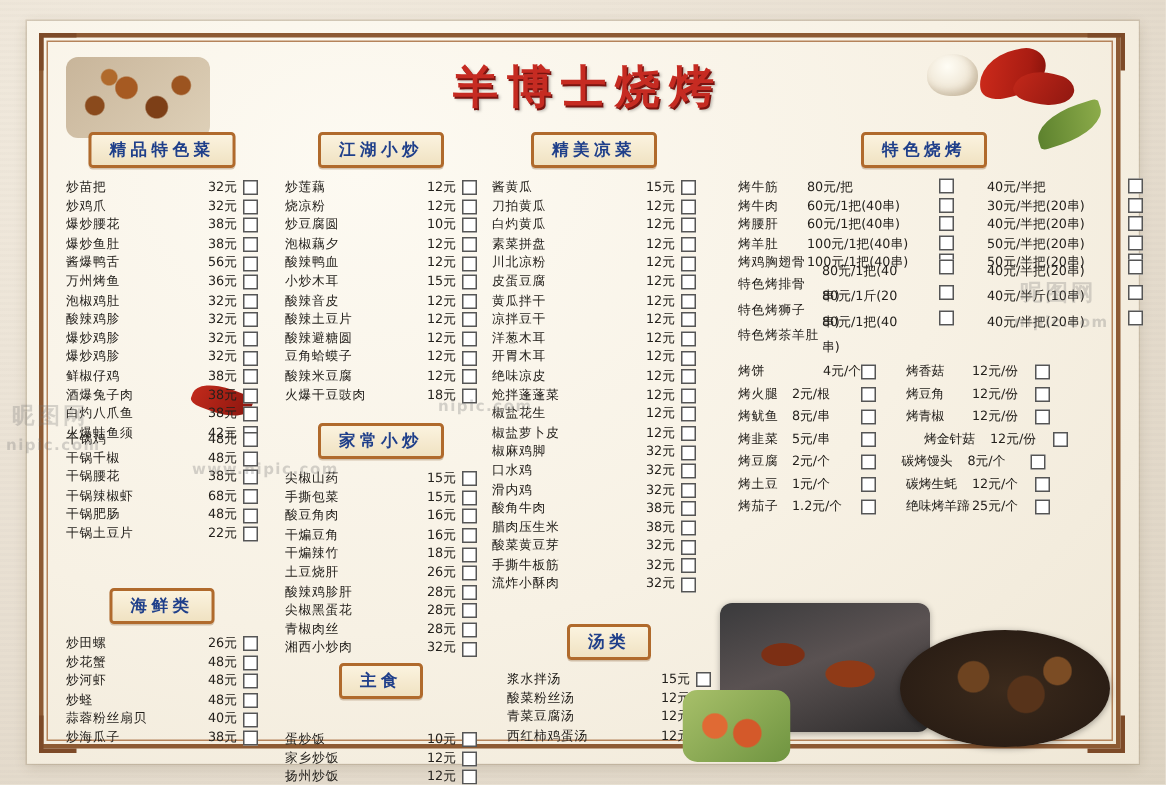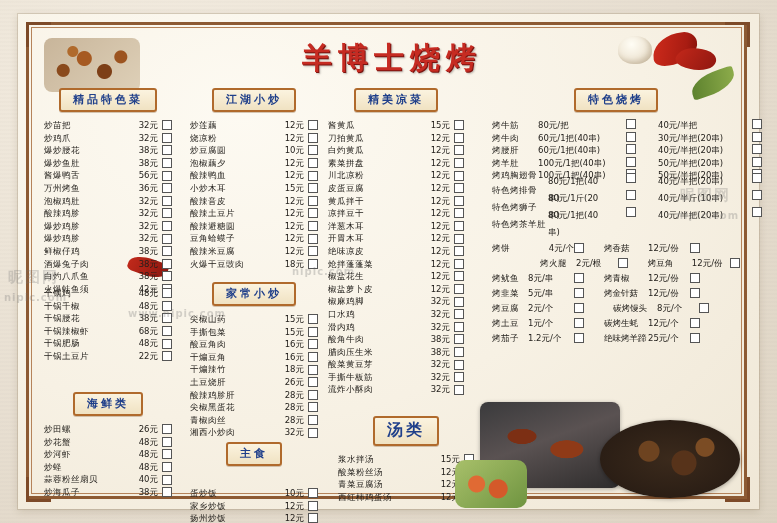--- a/index.html
+++ b/index.html
@@ -650,21 +650,21 @@
       <div class="item">
           <span class="iname">流炸小酥肉</span>
           <span class="dots"></span>
           <span class="iprice">32元</span>
           <span class="chk"></span>
         </div>
     </div>
   </div>
 
   <div class="col" style="left:338px;top:416px;width:136px;">
-    <div class="sec-wrap"><span class="sec-head" style="font-size:16px;">汤类</span></div>
+    <div class="sec-wrap"><span class="sec-head" style="font-size:11px;">汤类</span></div>
     <div style="margin-top:7px;">
       <div class="item">
           <span class="iname">浆水拌汤</span>
           <span class="dots"></span>
           <span class="iprice">15元</span>
           <span class="chk"></span>
         </div>
       <div class="item">
           <span class="iname">酸菜粉丝汤</span>
           <span class="dots"></span>
@@ -765,49 +765,49 @@
 
     <div style="margin-top:8px;">
       <div class="item" style="height:15px;line-height:15px;">
           <span class="iname" style="flex:0 0 36px;">烤饼</span>
           <span style="width:46px;text-align:right;">4元/个</span>
           <span class="chk"></span>
           <span style="flex:0 0 44px;padding-left:20px;">烤香菇</span>
           <span style="width:42px;">12元/份</span>
           <span class="chk"></span>
         </div>
-      <div class="item" style="height:15px;line-height:15px;margin-left:48px;">
+      <div class="item" style="height:15px;line-height:15px;">
           <span class="iname" style="flex:0 0 36px;">烤火腿</span>
           <span style="width:46px;">2元/根</span>
           <span class="chk"></span>
           <span style="flex:0 0 44px;padding-left:20px;">烤豆角</span>
           <span style="width:42px;">12元/份</span>
           <span class="chk"></span>
         </div>
       <div class="item" style="height:15px;line-height:15px;">
           <span class="iname" style="flex:0 0 36px;">烤鱿鱼</span>
           <span style="width:46px;">8元/串</span>
           <span class="chk"></span>
           <span style="flex:0 0 44px;padding-left:20px;">烤青椒</span>
           <span style="width:42px;">12元/份</span>
           <span class="chk"></span>
         </div>
       <div class="item" style="height:15px;line-height:15px;">
           <span class="iname" style="flex:0 0 36px;">烤韭菜</span>
           <span style="width:46px;">5元/串</span>
           <span class="chk"></span>
-          <span style="flex:0 0 44px;padding-left:20px;">烤金针菇</span>
+          <span style="flex:0 0 44px;padding-left:32px;">烤金针菇</span>
           <span style="width:42px;">12元/份</span>
           <span class="chk"></span>
         </div>
       <div class="item" style="height:15px;line-height:15px;">
           <span class="iname" style="flex:0 0 36px;">烤豆腐</span>
           <span style="width:46px;">2元/个</span>
           <span class="chk"></span>
-          <span style="flex:0 0 44px;padding-left:29px;">碳烤馒头</span>
+          <span style="flex:0 0 44px;padding-left:17px;">碳烤馒头</span>
           <span style="width:42px;">8元/个</span>
           <span class="chk"></span>
         </div>
       <div class="item" style="height:15px;line-height:15px;">
           <span class="iname" style="flex:0 0 36px;">烤土豆</span>
           <span style="width:46px;">1元/个</span>
           <span class="chk"></span>
           <span style="flex:0 0 44px;padding-left:20px;">碳烤生蚝</span>
           <span style="width:42px;">12元/个</span>
           <span class="chk"></span>

